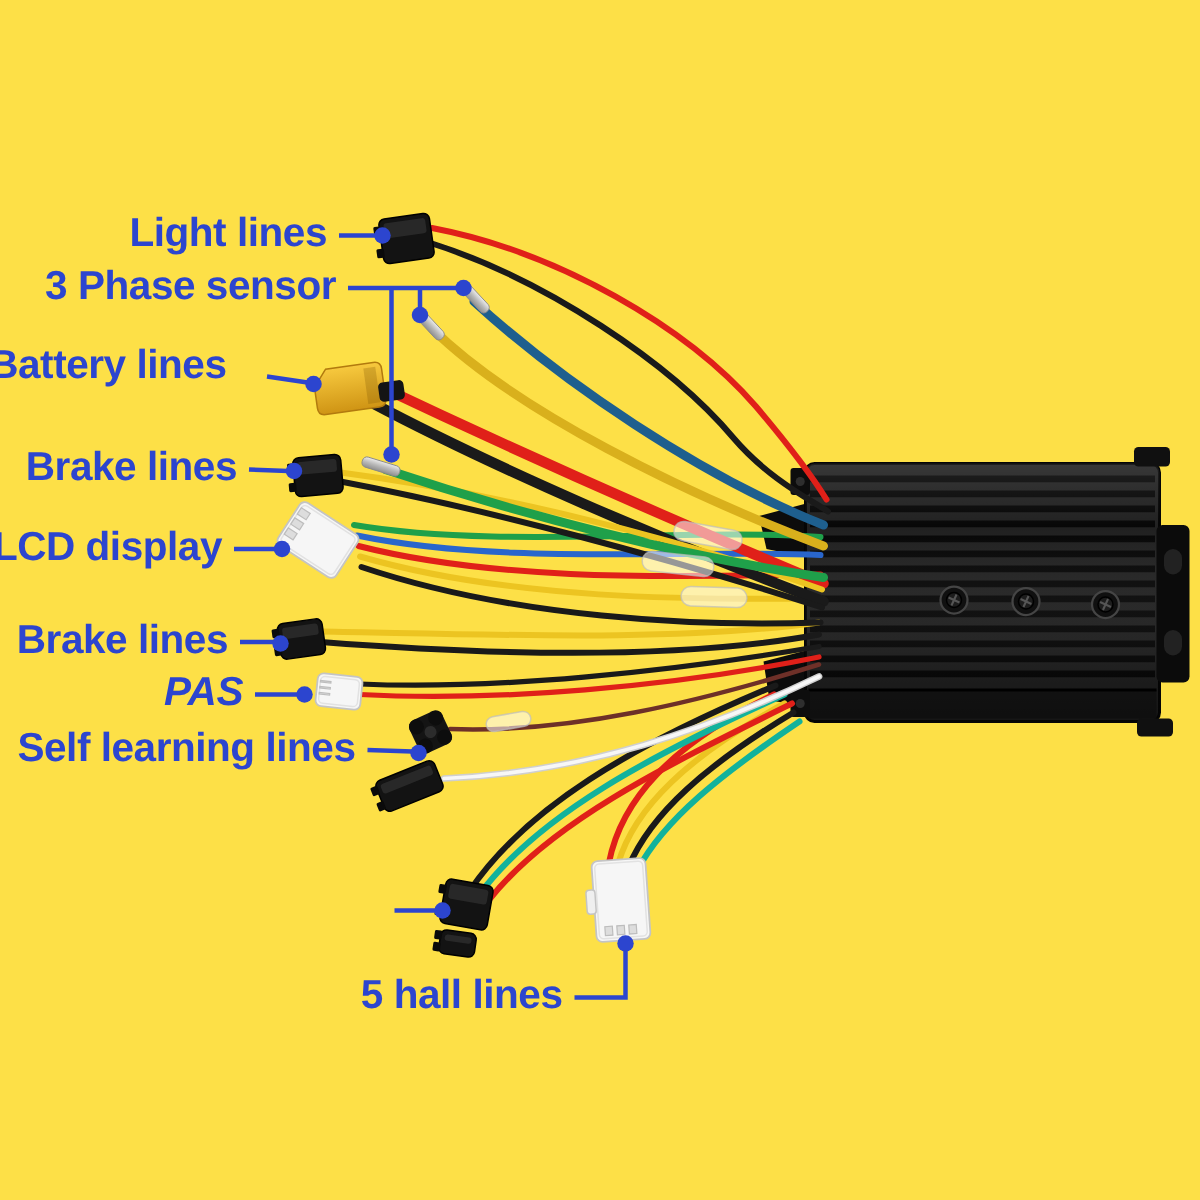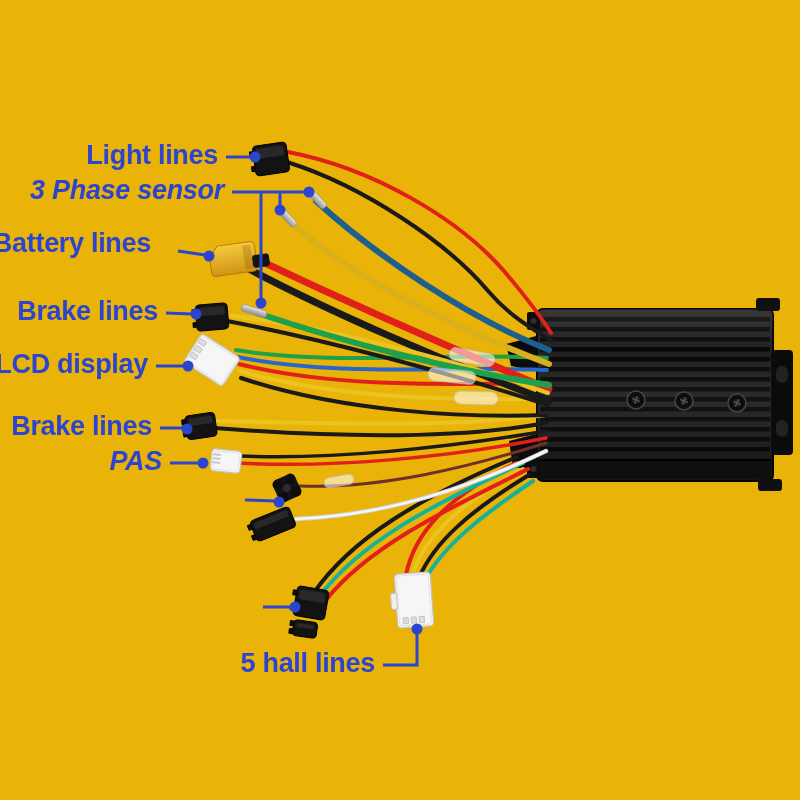--- a/index.html
+++ b/index.html
@@ -1,16 +1,16 @@
 <!DOCTYPE html>
 <html><head>
 <meta charset="utf-8">
 <style>
   html,body{margin:0;padding:0;background:#fff;}
-  .stage{position:relative;width:800px;height:800px;background:#eab308;overflow:hidden;
+  .stage{position:relative;width:800px;height:800px;background:#fde047;overflow:hidden;
          font-family:"Liberation Sans", sans-serif;}
   #diagram-svg{position:absolute;left:0;top:0;}
   #labels-layer{position:absolute;left:0;top:0;width:800px;height:800px;pointer-events:none;}
   .label{position:absolute;color:#2c45cf;font-size:27px;font-weight:700;line-height:29px;
          white-space:nowrap;text-align:right;letter-spacing:-0.3px;}
 </style>
 </head>
 <body>
 
 <div class="stage">
@@ -216,35 +216,38 @@
         <polyline points="263,607 291,607" fill="none" stroke="#2c45cf" stroke-width="3"></polyline>
         <circle cx="295" cy="607" r="5.5" fill="#2c45cf"></circle>
         <polyline points="383,665 417,665 417,633" fill="none" stroke="#2c45cf" stroke-width="3"></polyline>
         <circle cx="417" cy="629" r="5.5" fill="#2c45cf"></circle>
       </g>
     </svg>
   <div id="labels-layer">
       <div class="label" style="right: 582px; top: 141px;">
         <div>Light lines</div>
       </div>
-      <div class="label" style="right: 576px; top: 176px; font-style: italic;">
+      <div class="label" style="right: 576px; top: 176px;">
         <div>3 Phase sensor</div>
       </div>
       <div class="label" style="right: 649px; top: 229px;">
         <div>Battery lines</div>
       </div>
       <div class="label" style="right: 642px; top: 297px;">
         <div>Brake lines</div>
       </div>
       <div class="label" style="right: 652px; top: 350px;">
         <div>LCD display</div>
       </div>
       <div class="label" style="right: 648px; top: 412px;">
         <div>Brake lines</div>
       </div>
       <div class="label" style="right: 638px; top: 447px; font-style: italic;">
         <div>PAS</div>
+      </div>
+      <div class="label" style="right: 563px; top: 484px;">
+        <div>Self learning lines</div>
       </div>
       <div class="label" style="right: 425px; top: 649px; text-align: center;">
         <div>5 hall lines</div>
       </div>
     </div>
 </div>
 
 </body></html>

